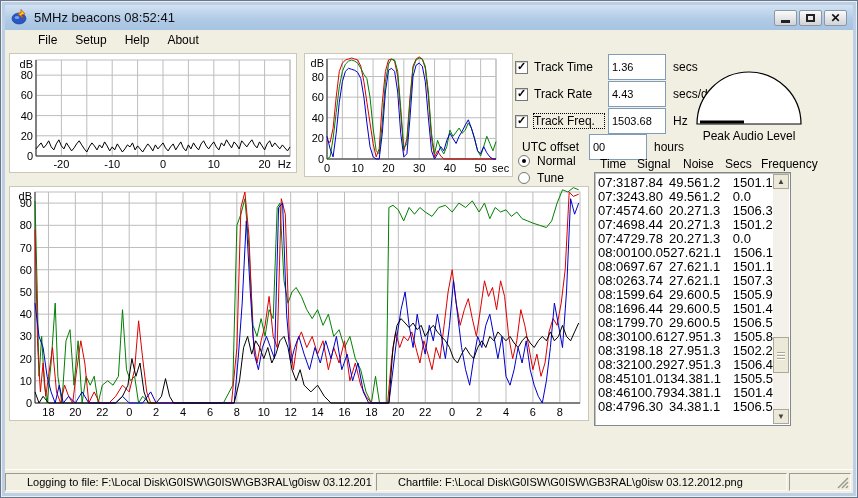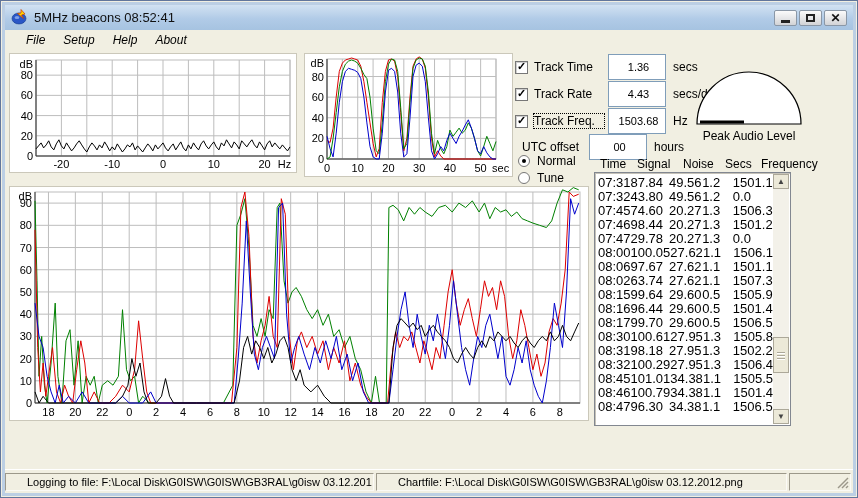--- a/index.html
+++ b/index.html
@@ -7,34 +7,34 @@
   .frame-edge{position:absolute;left:1px;top:1px;right:1px;bottom:1px;border:3px solid #bccfe4;pointer-events:none;z-index:50;}
   
   .titlebar{position:absolute;left:4px;top:4px;right:4px;height:25px;background:linear-gradient(#d2e2f2,#b1cbe7 55%,#a6c3e1);display:flex;align-items:center;padding:0 6px;box-sizing:border-box;}
   .title-text{font-size:13px;color:#111;margin-left:6px;}
   .win-controls{margin-left:auto;display:flex;gap:2px;}
   .win-btn{width:23px;height:16px;background:linear-gradient(#fbfbfb,#d2d3d6);border:1px solid #8a97a6;border-radius:2px;display:flex;align-items:center;justify-content:center;box-sizing:border-box;}
   .glyph-min{width:9px;height:3px;background:#222;margin-top:7px;}
   .glyph-max{width:9px;height:8px;border:2px solid #222;box-sizing:border-box;}
   .glyph-close{font-size:12px;font-weight:bold;color:#111;line-height:1;}
   
-  .menubar{position:absolute;left:4px;top:29px;right:4px;height:20px;display:flex;align-items:center;padding-left:12px;font-style:italic;}
+  .menubar{position:absolute;left:4px;top:29px;right:4px;height:20px;display:flex;align-items:center;padding-left:24px;}
   .menu-item{font-size:12px;color:#000;padding:2px 9px;}
   
   .chart-box{position:absolute;background:#fff;border:1px solid #cbc8ba;}
   #spectrum-chart{left:8px;top:52px;}
   #beacon-cycle-chart{left:303px;top:52px;}
   #history-chart{left:8px;top:185px;}
   
   .ctl-row{position:absolute;display:flex;align-items:center;font-size:12px;color:#000;}
   .checkbox{width:13px;height:13px;background:#fff;border:1px solid #777;box-shadow:inset 1px 1px 0 #cfcfcf;display:flex;align-items:center;justify-content:center;margin-right:6px;box-sizing:border-box;}
   .checkmark{font-size:11px;font-weight:bold;line-height:1;color:#000;margin-top:-1px;}
   .ctl-label{width:74px;}
   .focus-dotted{outline:1px dotted #000;outline-offset:0px;}
-  .textbox{width:58px;height:26px;border:1px solid #7f9db9;background:#fff;font-size:11px;font-family:"Liberation Sans",sans-serif;padding:0 0 0 3px;box-sizing:border-box;color:#000;text-align:center;}
+  .textbox{width:58px;height:26px;border:1px solid #7f9db9;background:#fff;font-size:11px;font-family:"Liberation Sans",sans-serif;padding:0 0 0 3px;box-sizing:border-box;color:#000;}
   .unit{margin-left:7px;}
   .radio{width:12px;height:12px;border:1px solid #777;border-radius:50%;background:#fff;margin-right:7px;position:relative;box-sizing:border-box;}
   .radio.sel::after{content:"";position:absolute;left:3px;top:3px;width:4px;height:4px;border-radius:50%;background:#000;}
   
   #gauge{position:absolute;left:688px;top:66px;}
   .gauge-label{position:absolute;left:678px;top:128px;width:140px;text-align:center;font-size:12px;color:#000;}
   
   .tbl-header{position:absolute;left:599px;top:156px;font-size:12px;color:#000;display:flex;}
   .tbl-header span{display:inline-block;}
   .h0{width:37px;}.h1{width:46px;}.h2{width:42px;}.h3{width:36px;}.h4{width:64px;}

